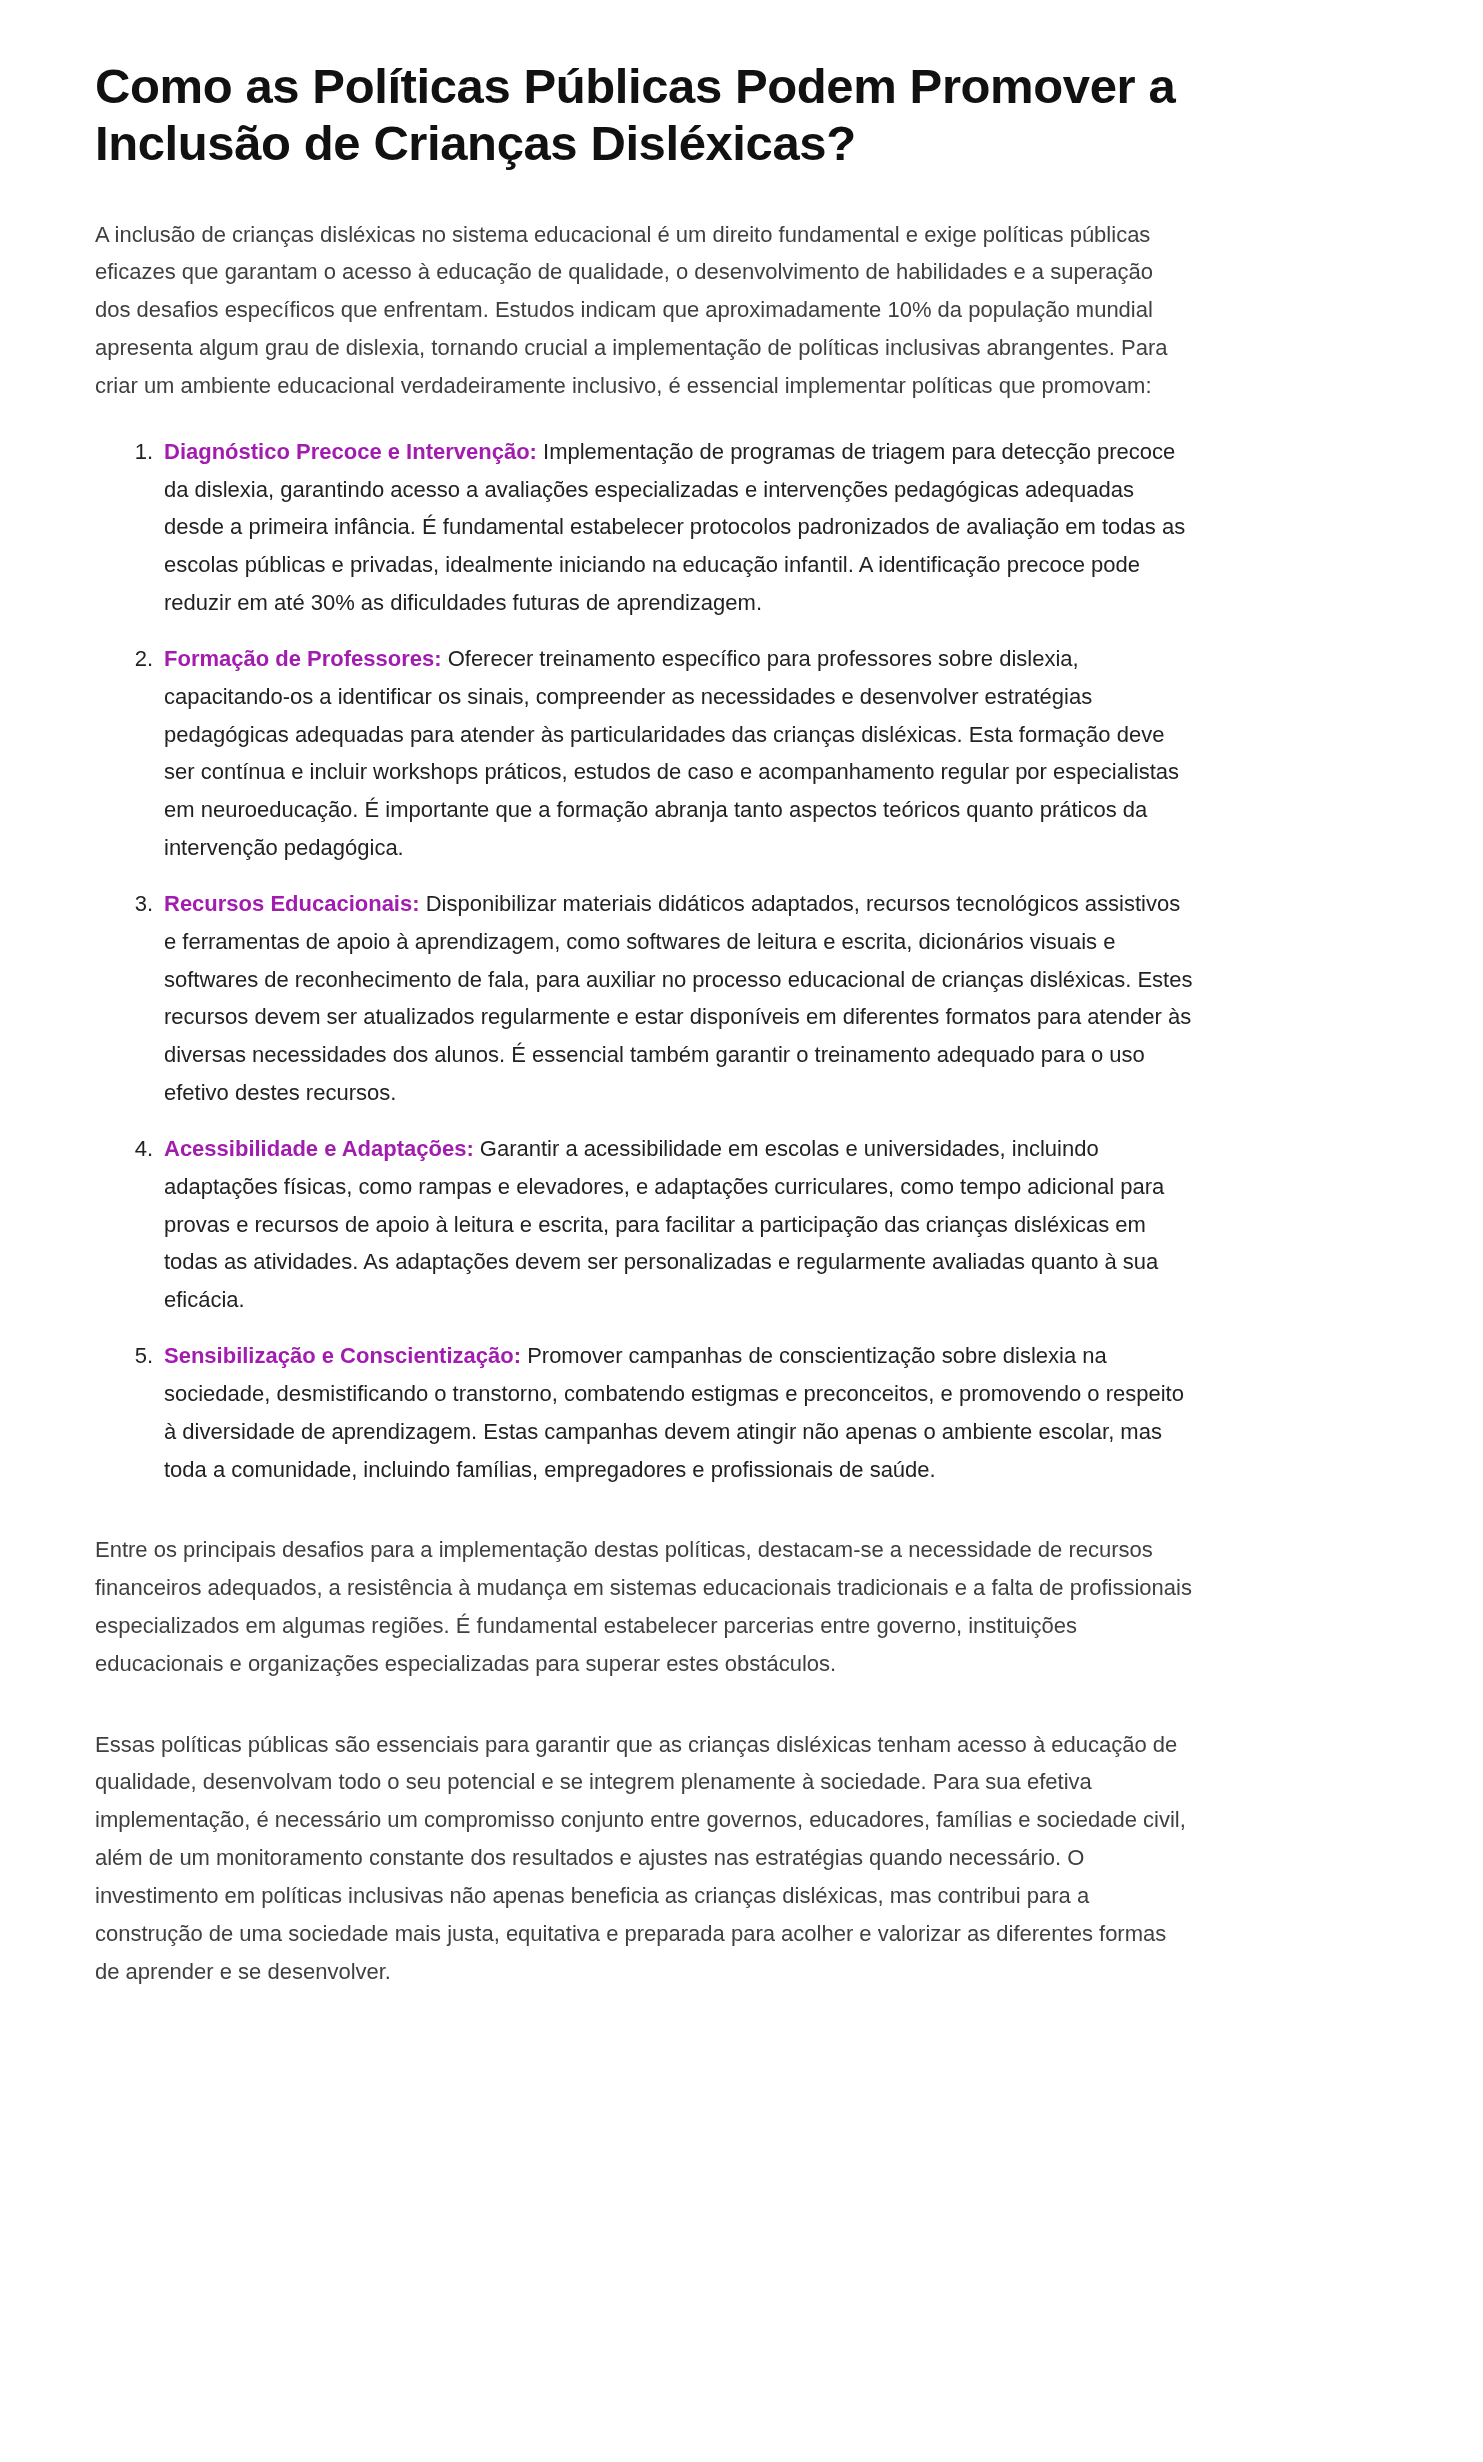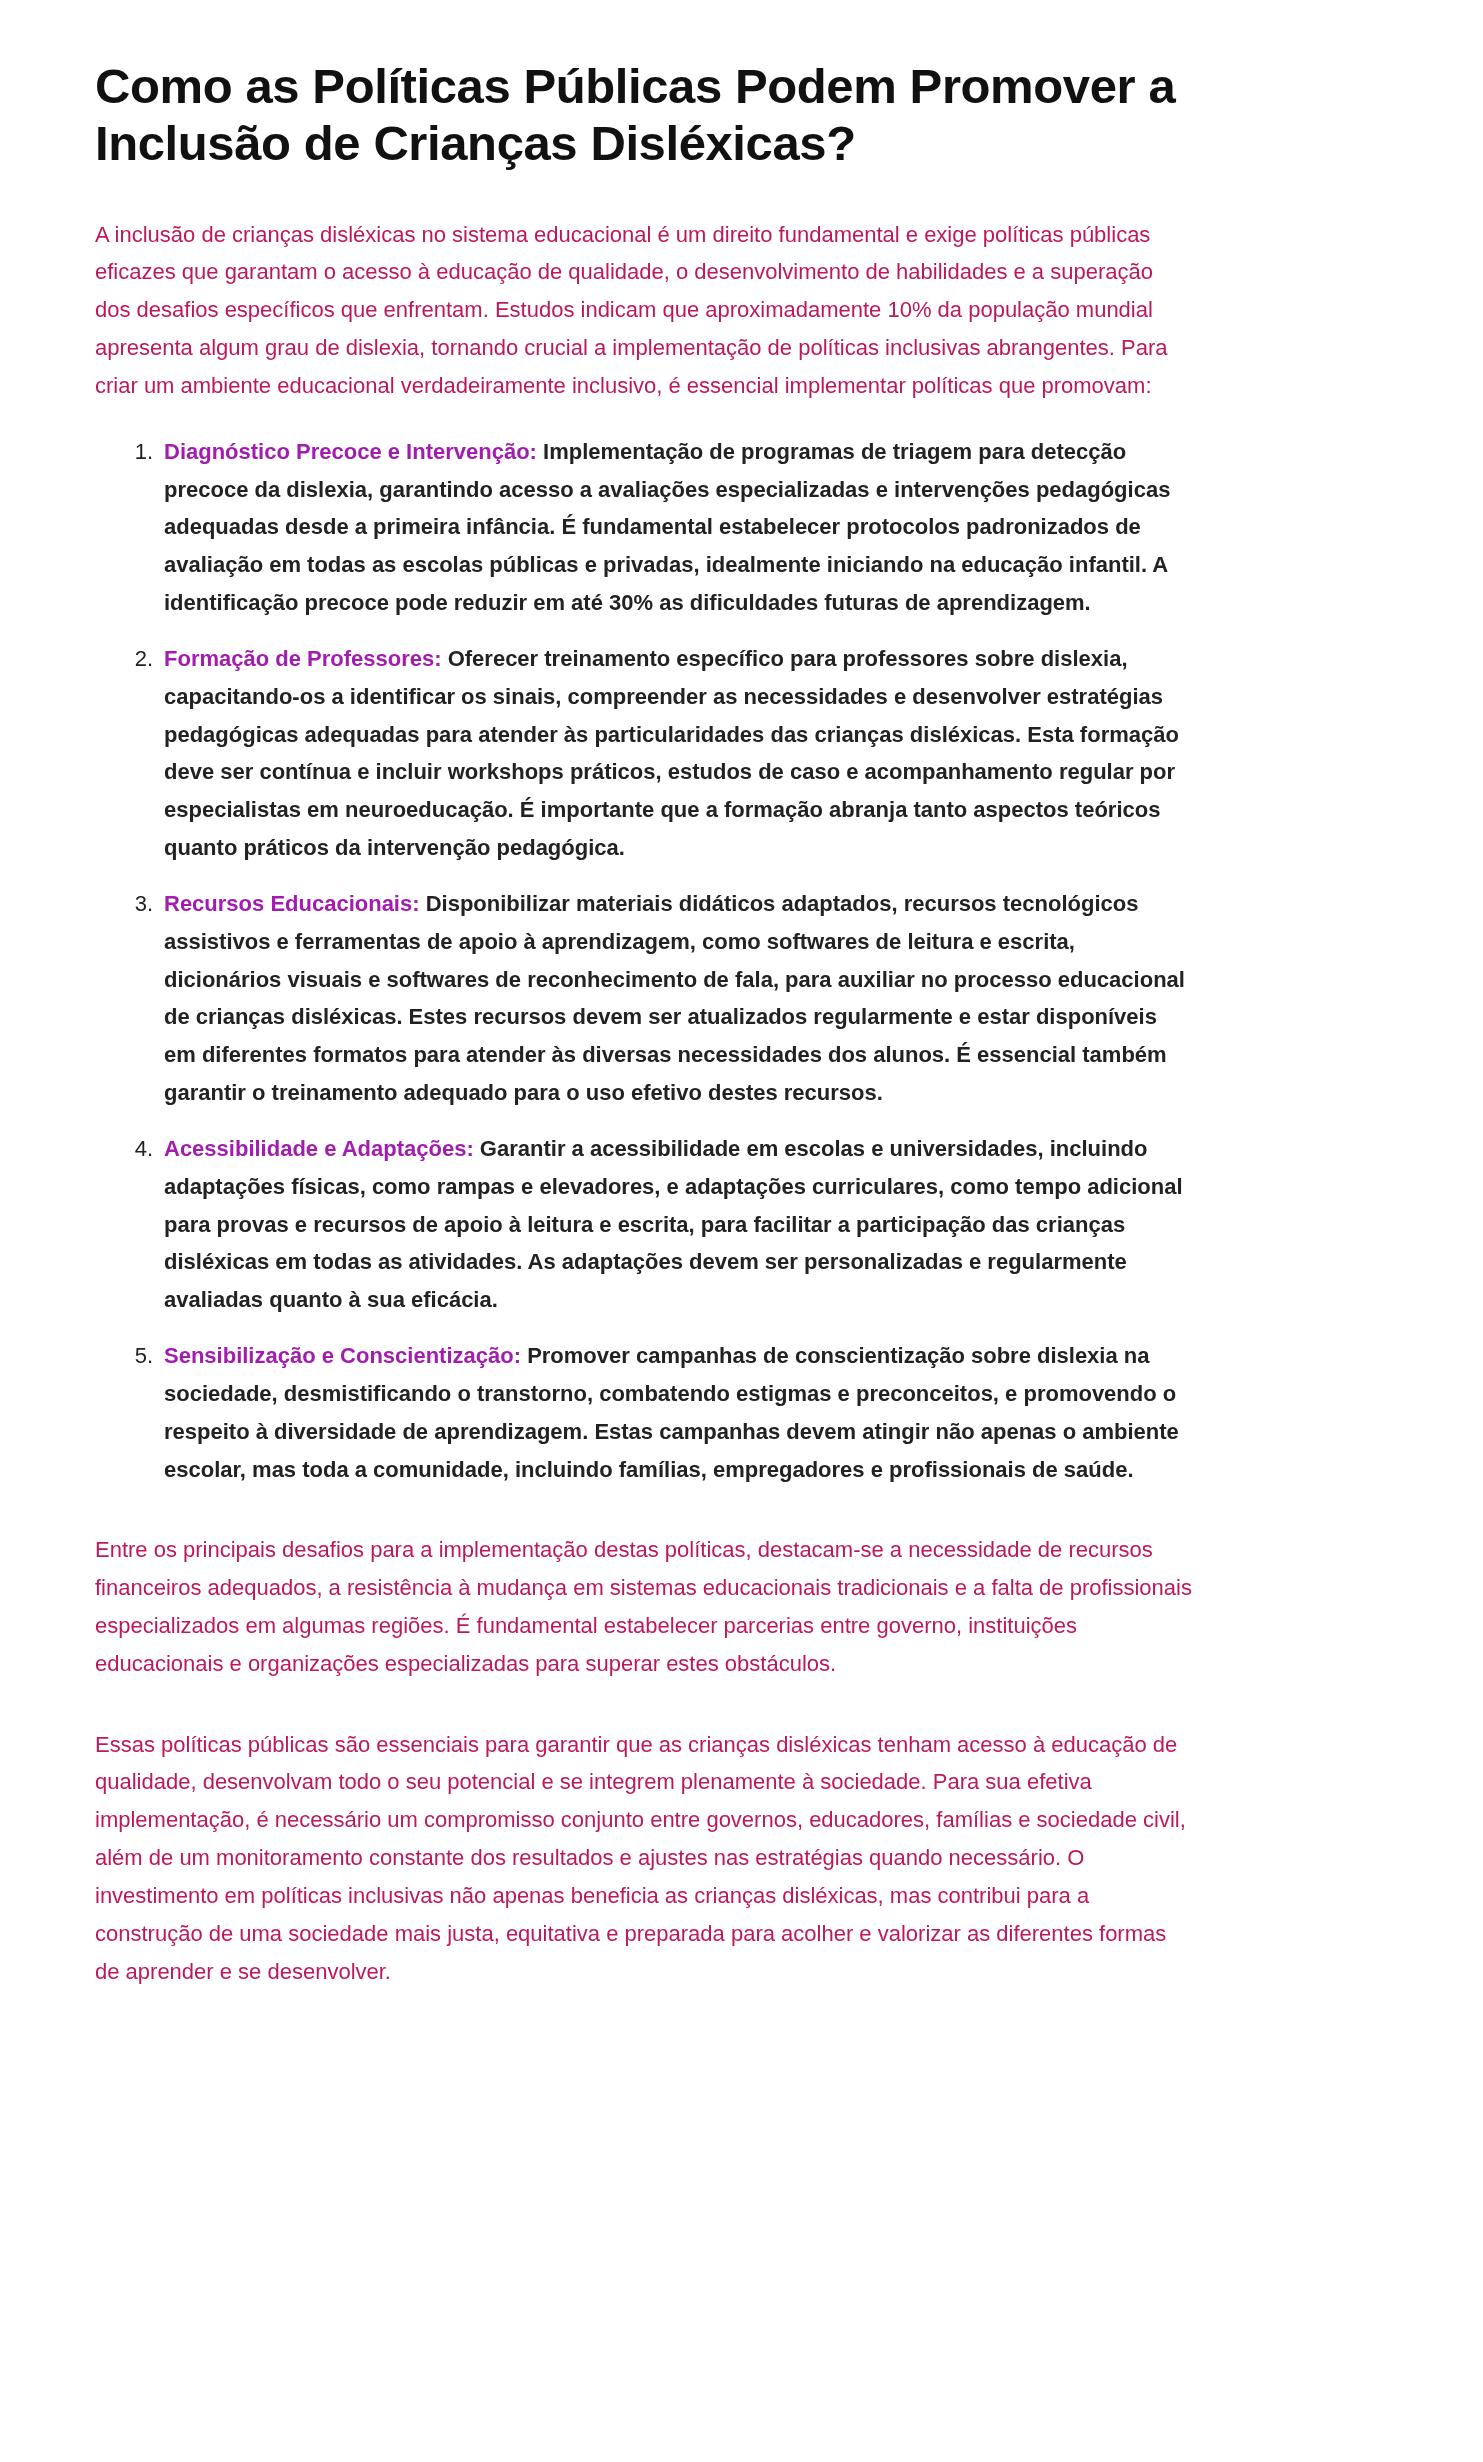--- a/index.html
+++ b/index.html
@@ -25,21 +25,21 @@
     line-height: 1.17;
     font-weight: 700;
     letter-spacing: -0.4px;
     color: #111111;
     margin: 0 0 43px 0;
     max-width: 1088px;
   }
   p.body-paragraph {
     font-size: 22px;
     line-height: 1.72;
-    color: #be185d;
+    color: #404040;
     margin: 0 0 28px 0;
     max-width: 1310px;
     font-weight: 400;
   }
   ol.policy-list {
     margin: 0 0 28px 0;
     padding: 0 0 0 69px;
     list-style: none;
     counter-reset: policy;
     max-width: 1335px;
@@ -61,21 +61,21 @@
     text-align: right;
     color: #222222;
     font-size: 22px;
     line-height: 1.72;
   }
   .item-title {
     font-weight: 700;
     color: #a21caf;
   }
   .item-text {
-    font-weight: 700;
+    font-weight: 400;
   }
   .spacer-block {
     height: 15px;
   }
 </style>
 </head>
 <body>
 
 <div class="page">
 

